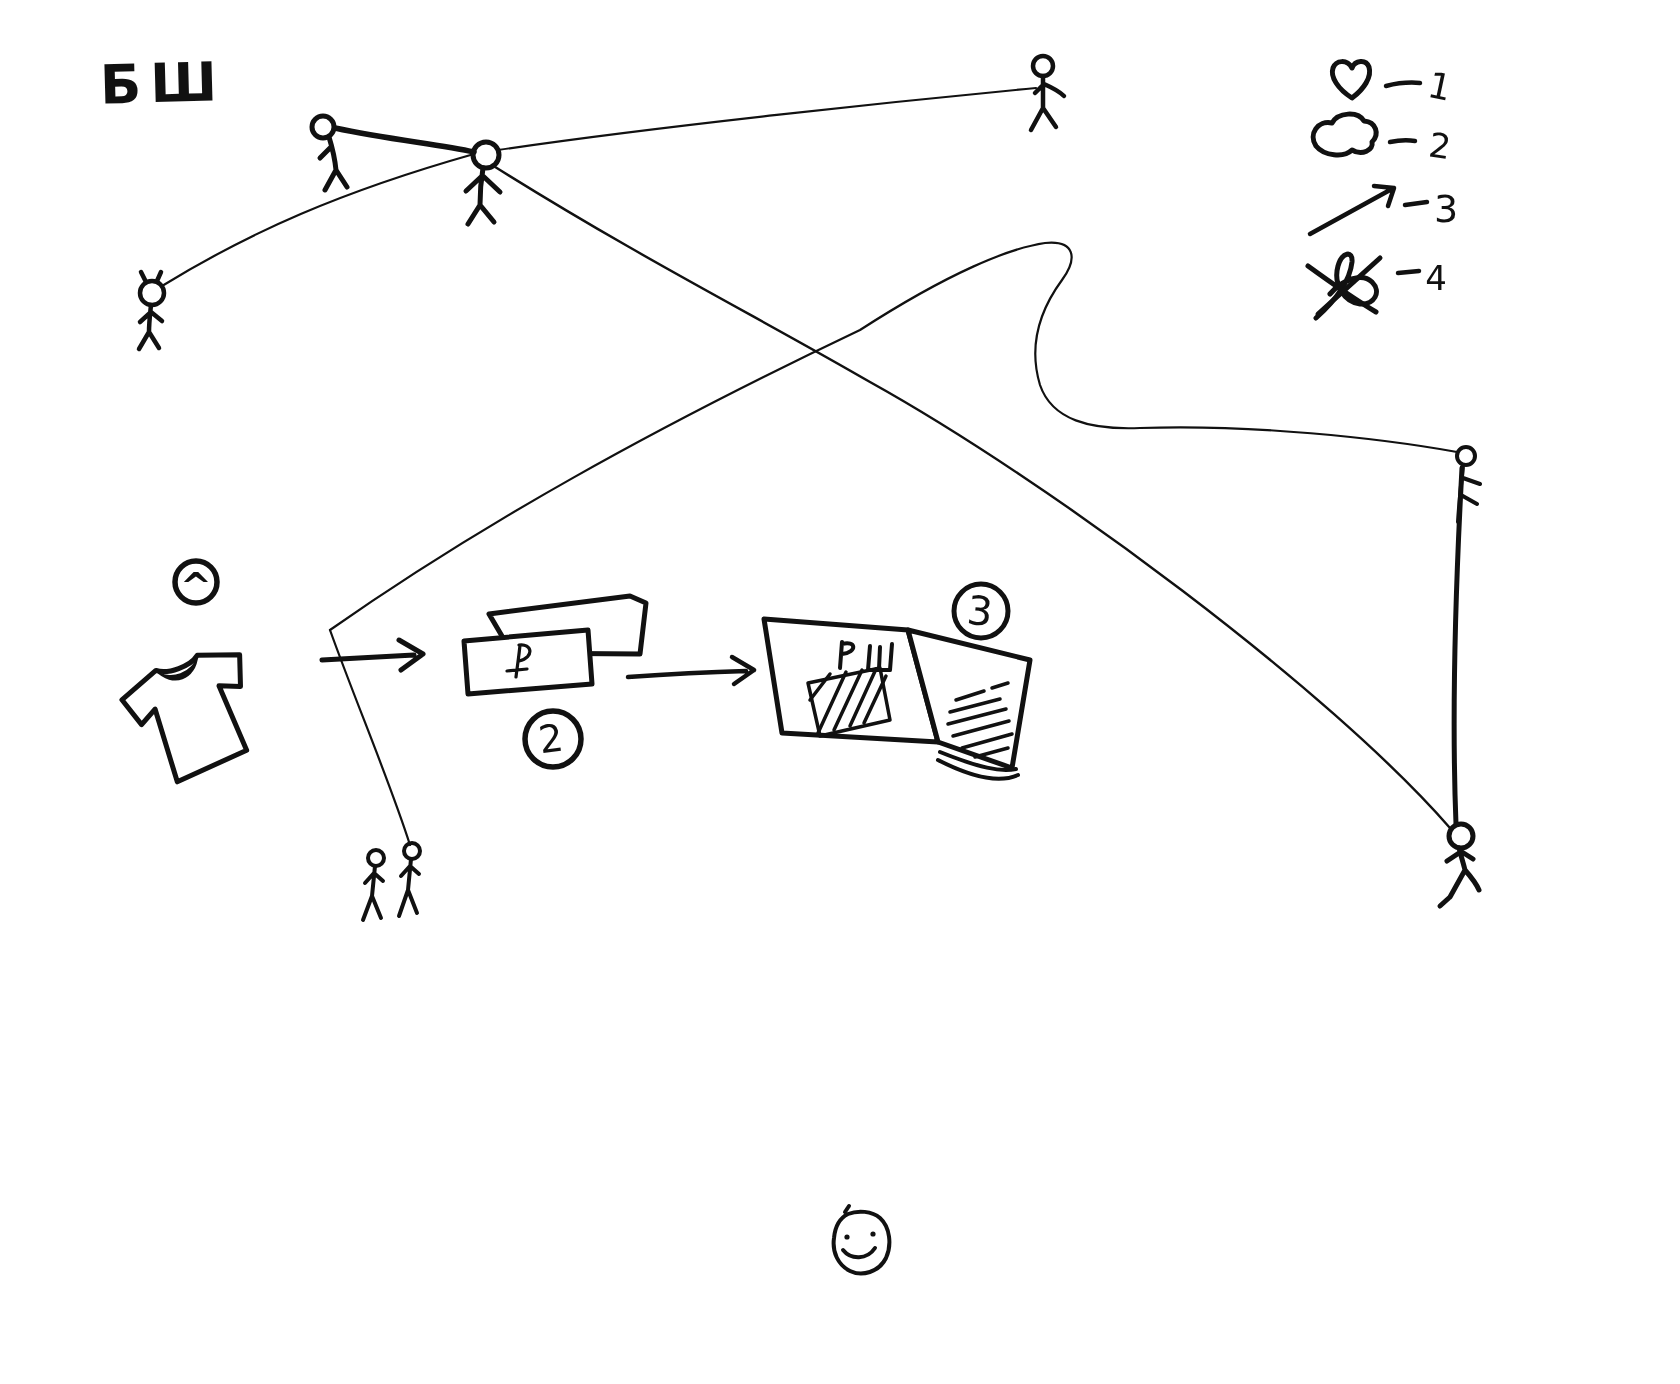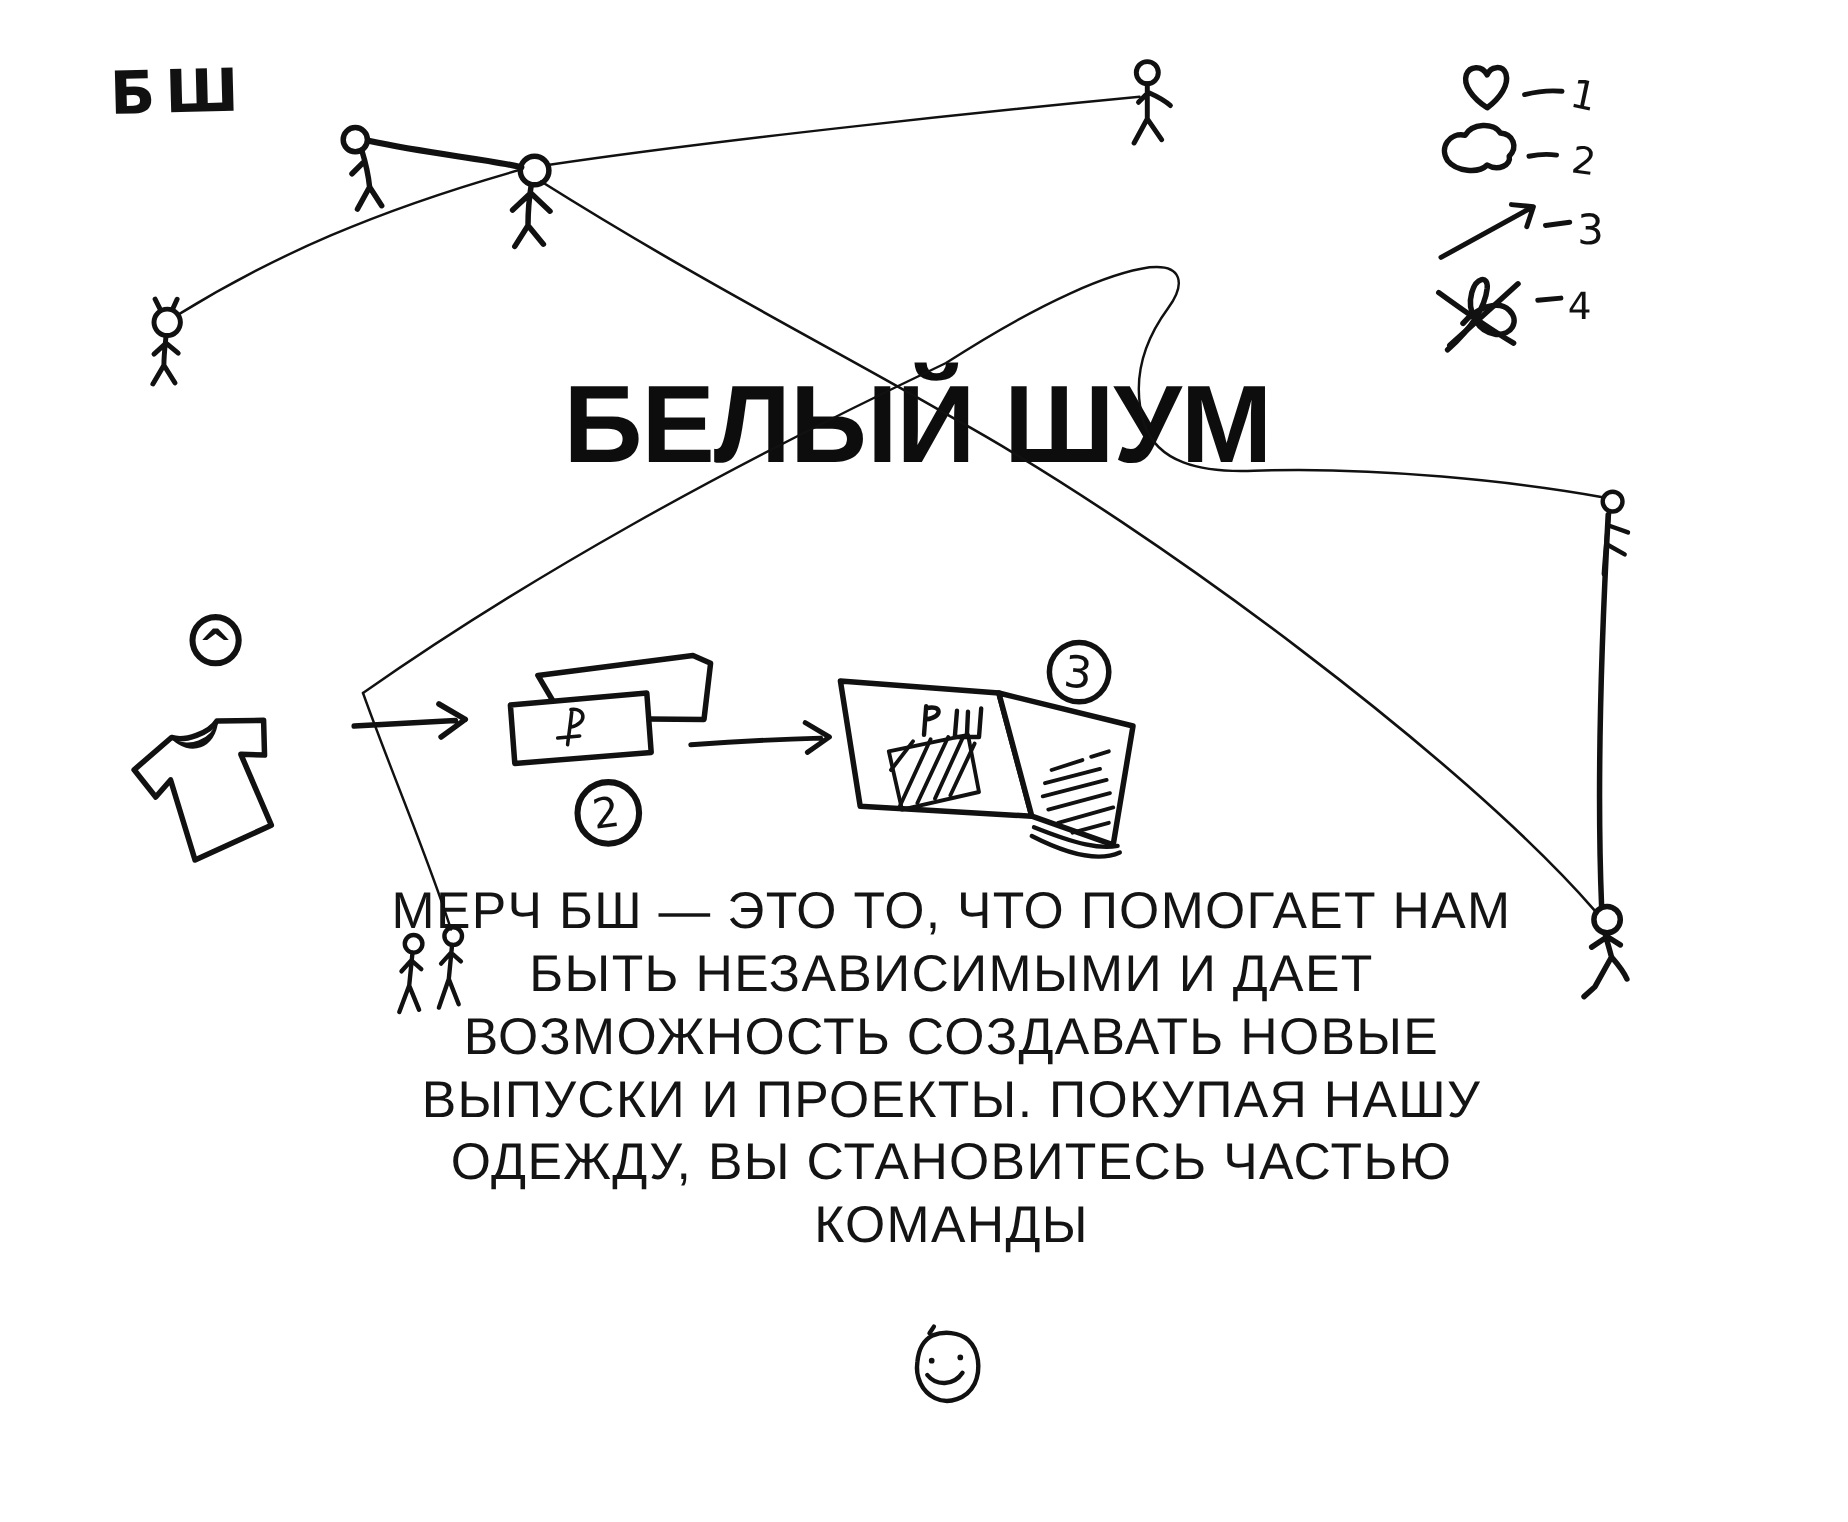--- a/index.html
+++ b/index.html
@@ -25,28 +25,21 @@
   .sketch-layer{position:absolute;left:0;top:0;z-index:2;pointer-events:none;}
   .hand-num{font-family:"DejaVu Sans",sans-serif;fill:#111;}
 </style>
 </head>
 <body>
 
 <div class="canvas">
 
   <div class="logo">БШ</div>
 
-  <div class="title">БЕЛЫЙ ШУМ</div>
 
-  <div class="paragraph">МЕРЧ БШ — ЭТО ТО, ЧТО ПОМОГАЕТ НАМ
-БЫТЬ НЕЗАВИСИМЫМИ И ДАЕТ
-ВОЗМОЖНОСТЬ СОЗДАВАТЬ НОВЫЕ
-ВЫПУСКИ И ПРОЕКТЫ. ПОКУПАЯ НАШУ
-ОДЕЖДУ, ВЫ СТАНОВИТЕСЬ ЧАСТЬЮ
-КОМАНДЫ</div>
 
   <svg class="sketch-layer" width="1680" height="1384" viewBox="0 0 1680 1384" fill="none" stroke="#111" stroke-linecap="round" stroke-linejoin="round">
 
     <g>
 
       <path d="M335,128 C 390,140 440,144 474,152" stroke-width="5.5"></path>
 
       <path d="M162,286 C 250,232 340,192 474,154" stroke-width="2.2"></path>
 
       <path d="M498,150 C 660,126 900,101 1036,88" stroke-width="2.2"></path>

